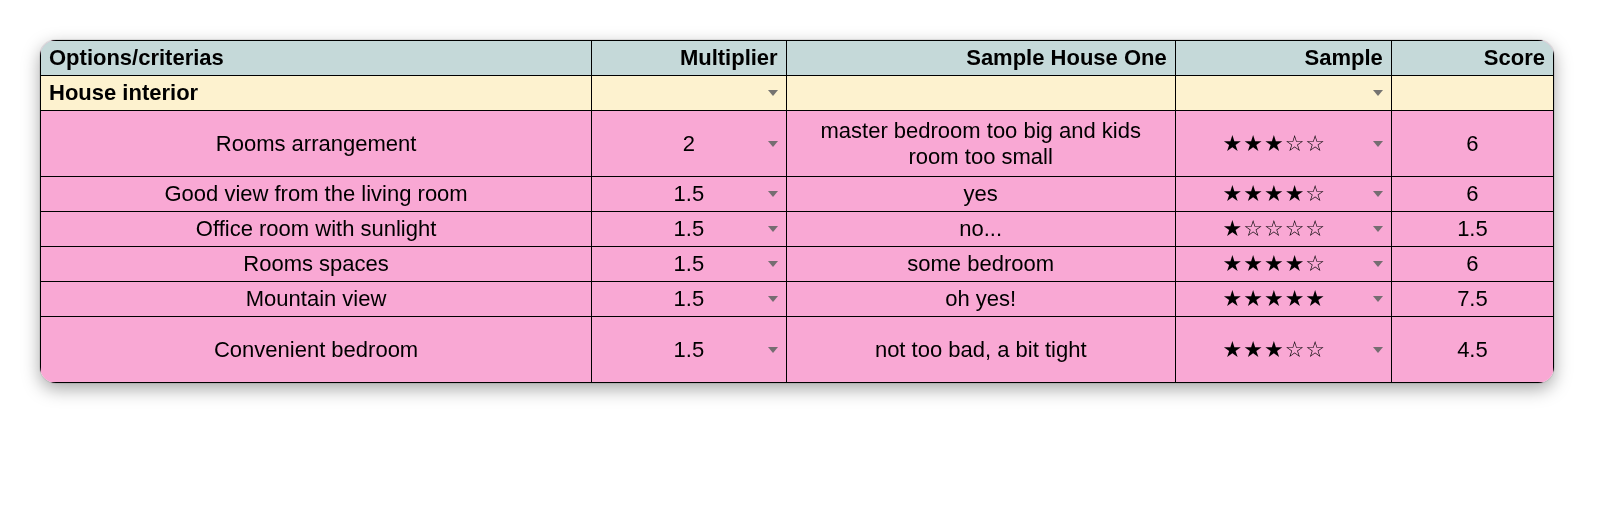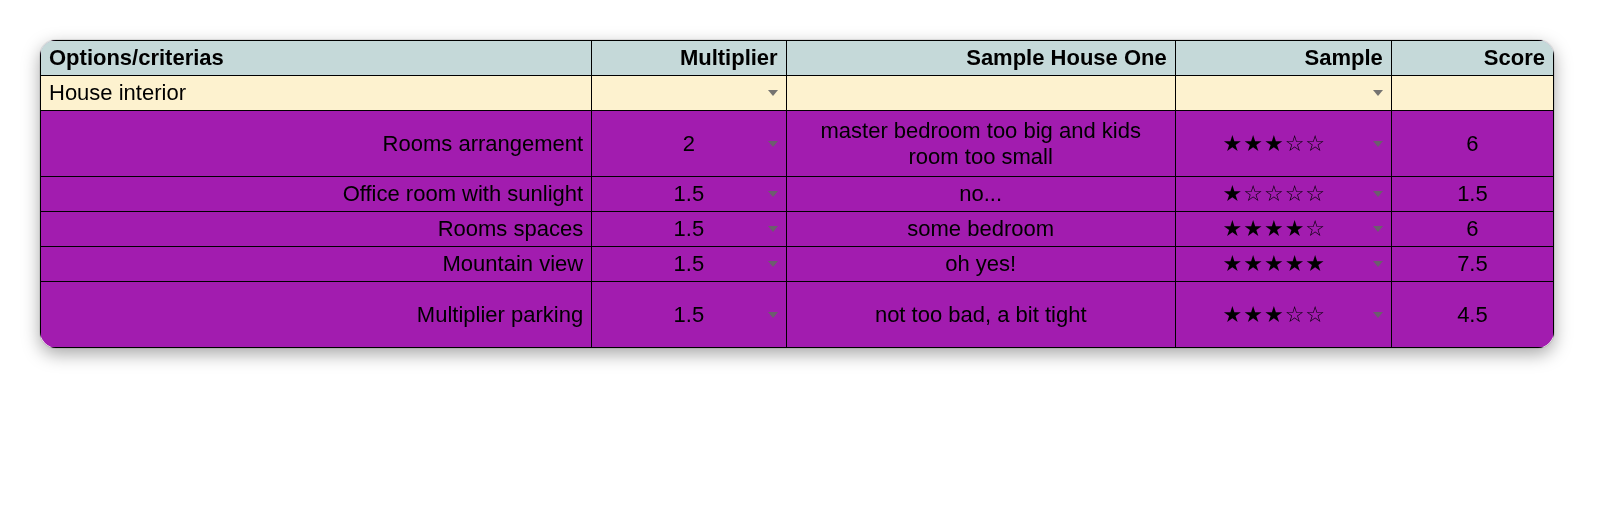--- a/index.html
+++ b/index.html
@@ -12,46 +12,45 @@
     }
     .card {
       border-radius: 16px;
       box-shadow: 0 6px 18px rgba(0,0,0,.35), 0 0 0 1px rgba(0,0,0,.08);
       overflow: hidden;
       width: 1514px;
     }
     table {
       border-collapse: collapse;
       width: 100%;
-      background: #a21caf;
-      border-radius: 17px;
+      background: #f9a8d4;
     }
     th, td {
       border: 1px solid #000;
       padding: 4px 8px;
       height: 34px;
       vertical-align: middle;
     }
     thead th {
       background: #c5d9d9;
       font-weight: 700;
       text-align: right;
     }
     thead th:first-child { text-align: left; }
     col.c-criteria { width: 510px; }
     col.c-mult     { width: 180px; }
     col.c-sample   { width: 360px; }
     col.c-rating   { width: 200px; }
     col.c-score    { width: 150px; }
     .section td {
       background: #fdf2cf;
-      font-weight: 400;
+      font-weight: 700;
     }
     .section td:first-child { text-align: left; }
-    .cell-criteria { text-align: right; }
+    .cell-criteria { text-align: center; }
     .cell-mult,
     .cell-sample,
     .cell-rating,
     .cell-score { text-align: center; }
     .cell-mult,
     .cell-rating { position: relative; }
     .dd-arrow {
       position: absolute;
       right: 8px;
       top: 50%;
@@ -105,20 +104,27 @@
       </tr>
 
     <tr class="tall">
           <td class="cell-criteria">Rooms arrangement</td>
           <td class="cell-mult"><span>2</span><span class="dd-arrow"></span></td>
           <td class="cell-sample">master bedroom too big and kids room too small</td>
           <td class="cell-rating"><span class="stars">★★★☆☆</span><span class="dd-arrow"></span></td>
           <td class="cell-score">6</td>
         </tr>
         <tr>
+          <td class="cell-criteria">Good view from the living room</td>
+          <td class="cell-mult"><span>1.5</span><span class="dd-arrow"></span></td>
+          <td class="cell-sample">yes</td>
+          <td class="cell-rating"><span class="stars">★★★★☆</span><span class="dd-arrow"></span></td>
+          <td class="cell-score">6</td>
+        </tr>
+        <tr>
           <td class="cell-criteria">Office room with sunlight</td>
           <td class="cell-mult"><span>1.5</span><span class="dd-arrow"></span></td>
           <td class="cell-sample">no...</td>
           <td class="cell-rating"><span class="stars">★☆☆☆☆</span><span class="dd-arrow"></span></td>
           <td class="cell-score">1.5</td>
         </tr>
         <tr>
           <td class="cell-criteria">Rooms spaces</td>
           <td class="cell-mult"><span>1.5</span><span class="dd-arrow"></span></td>
           <td class="cell-sample">some bedroom</td>
@@ -126,21 +132,21 @@
           <td class="cell-score">6</td>
         </tr>
         <tr>
           <td class="cell-criteria">Mountain view</td>
           <td class="cell-mult"><span>1.5</span><span class="dd-arrow"></span></td>
           <td class="cell-sample">oh yes!</td>
           <td class="cell-rating"><span class="stars">★★★★★</span><span class="dd-arrow"></span></td>
           <td class="cell-score">7.5</td>
         </tr>
         <tr class="tall">
-          <td class="cell-criteria">Multiplier parking</td>
+          <td class="cell-criteria">Convenient bedroom</td>
           <td class="cell-mult"><span>1.5</span><span class="dd-arrow"></span></td>
           <td class="cell-sample">not too bad, a bit tight</td>
           <td class="cell-rating"><span class="stars">★★★☆☆</span><span class="dd-arrow"></span></td>
           <td class="cell-score">4.5</td>
         </tr>
       </tbody>
   </table>
 </div>
 
 </body></html>

